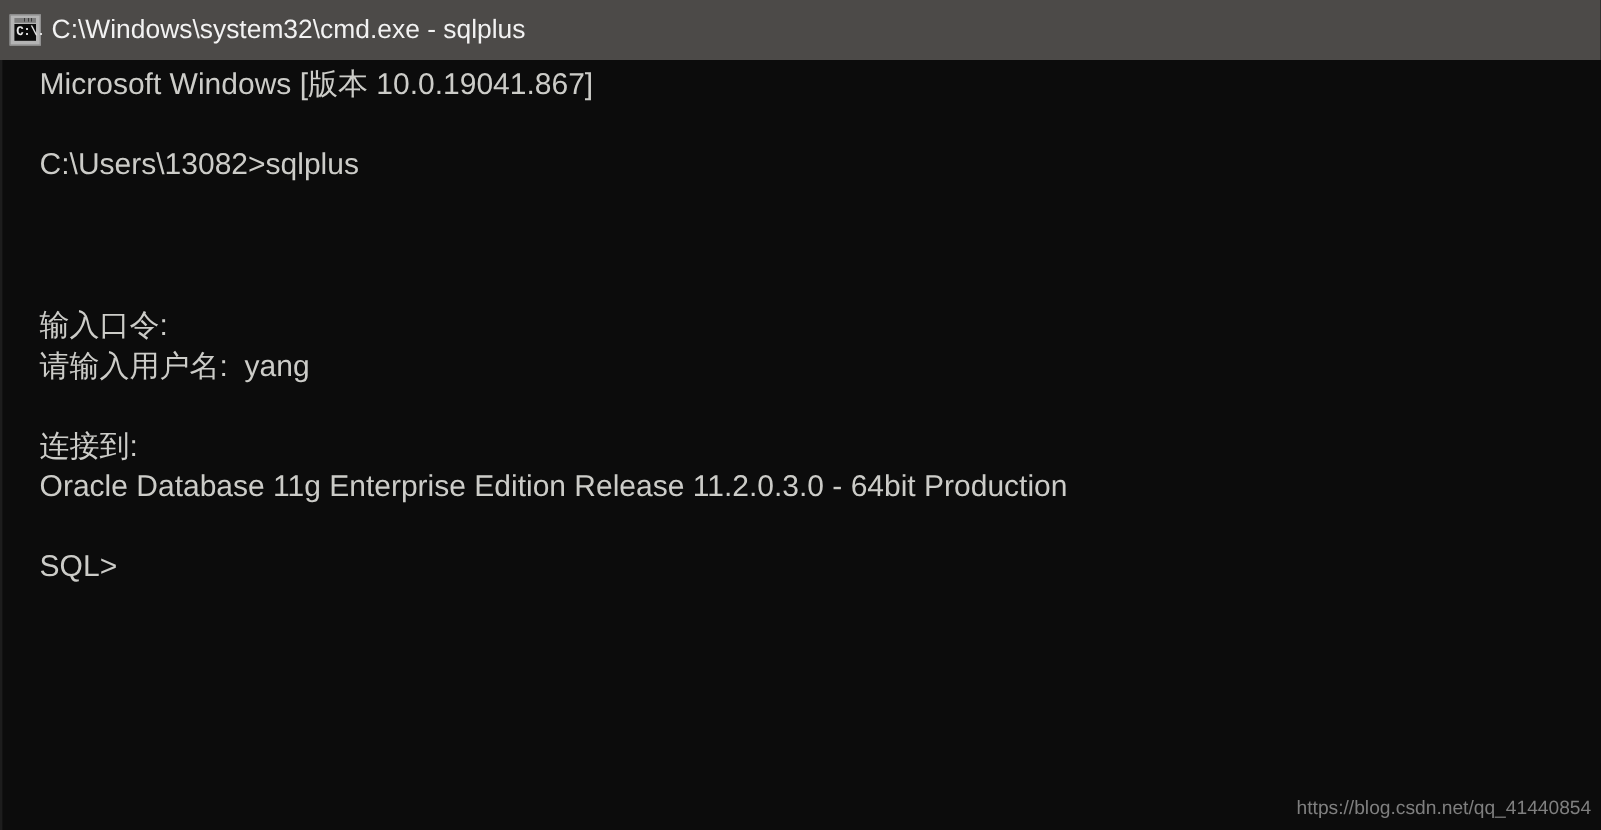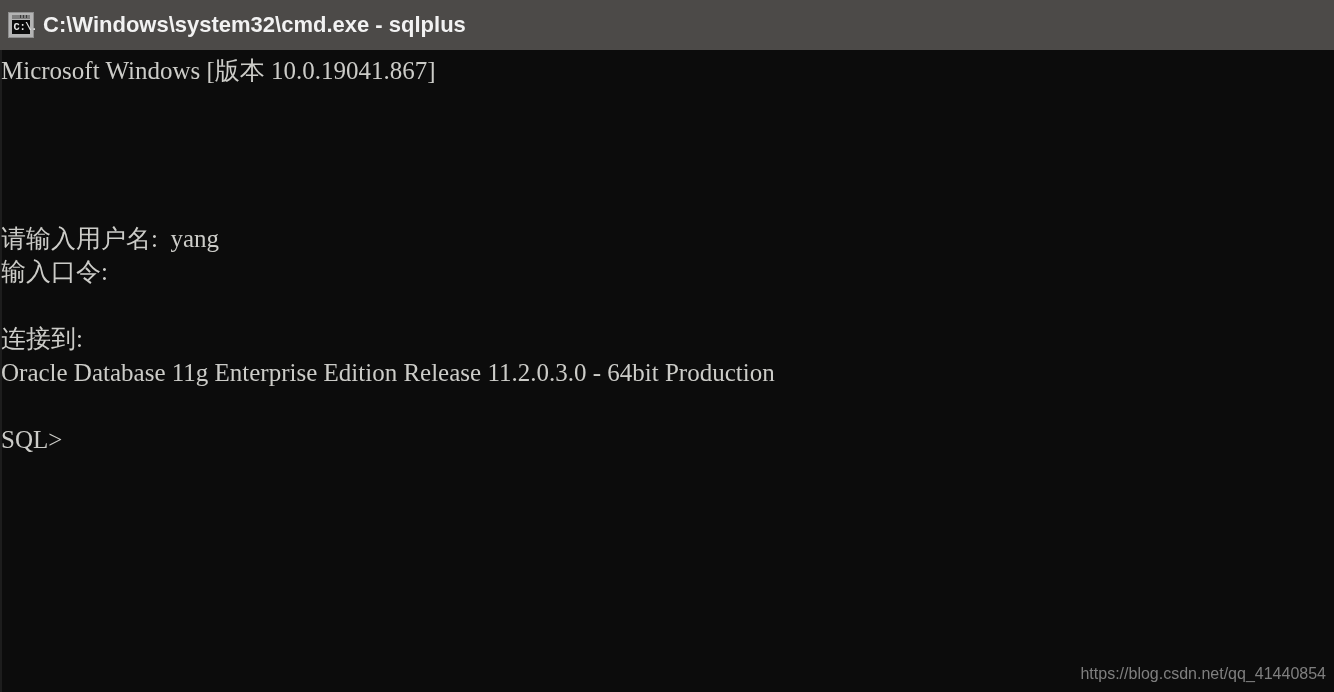--- a/index.html
+++ b/index.html
@@ -85,45 +85,45 @@
     height: 3px;
     background: repeating-linear-gradient(to right, #3a3a3a 0 1px, transparent 1px 3px);
   }
 
   #title-text {
     color: #f2f2f2;
     font-family: "Liberation Sans", "DejaVu Sans", sans-serif;
     font-size: 22px;
     line-height: 26px;
     white-space: nowrap;
-    font-weight: bold;
   }
 
   
   #console {
     position: absolute;
     left: 0;
     top: 50px;
     width: 1334px;
     height: 642px;
     background: #0c0c0c;
     box-sizing: border-box;
     padding: 4px 0 0 1px;
     overflow: hidden;
   }
 
   .line {
     color: #ccccc8;
-    font-family: Liberation Serif, serif;
+    font-family: Liberation Sans, sans-serif;
     font-size: 25px;
     line-height: 33.5px;
     height: 33.5px;
     white-space: pre;
     letter-spacing: 0px;
     transform-origin: left top;
+    padding-left: 32px;
   }
   .line.blank {
     color: transparent;
   }
 
   
   #left-edge {
     position: absolute;
     left: 0;
     top: 50px;
@@ -158,25 +158,26 @@
       <div class="icon-inner">
         <span class="icon-caption">C:\.</span>
       </div>
     </div>
     <div id="title-text">C:\Windows\system32\cmd.exe - sqlplus</div>
   </div>
 
   <div id="console">
     <div class="line">Microsoft Windows [版本 10.0.19041.867]</div>
     <div class="line blank"></div>
+    <div class="line">C:\Users\13082&gt;sqlplus</div>
     <div class="line blank"></div>
     <div class="line blank"></div>
     <div class="line blank"></div>
+    <div class="line">输入口令:</div>
     <div class="line">请输入用户名:  yang</div>
-    <div class="line">输入口令:</div>
     <div class="line blank"></div>
     <div class="line">连接到:</div>
     <div class="line">Oracle Database 11g Enterprise Edition Release 11.2.0.3.0 - 64bit Production</div>
     <div class="line blank"></div>
     <div class="line">SQL&gt;</div>
   </div>
 
   <div id="left-edge"></div>
 
   <div id="watermark">https://blog.csdn.net/qq_41440854</div>

